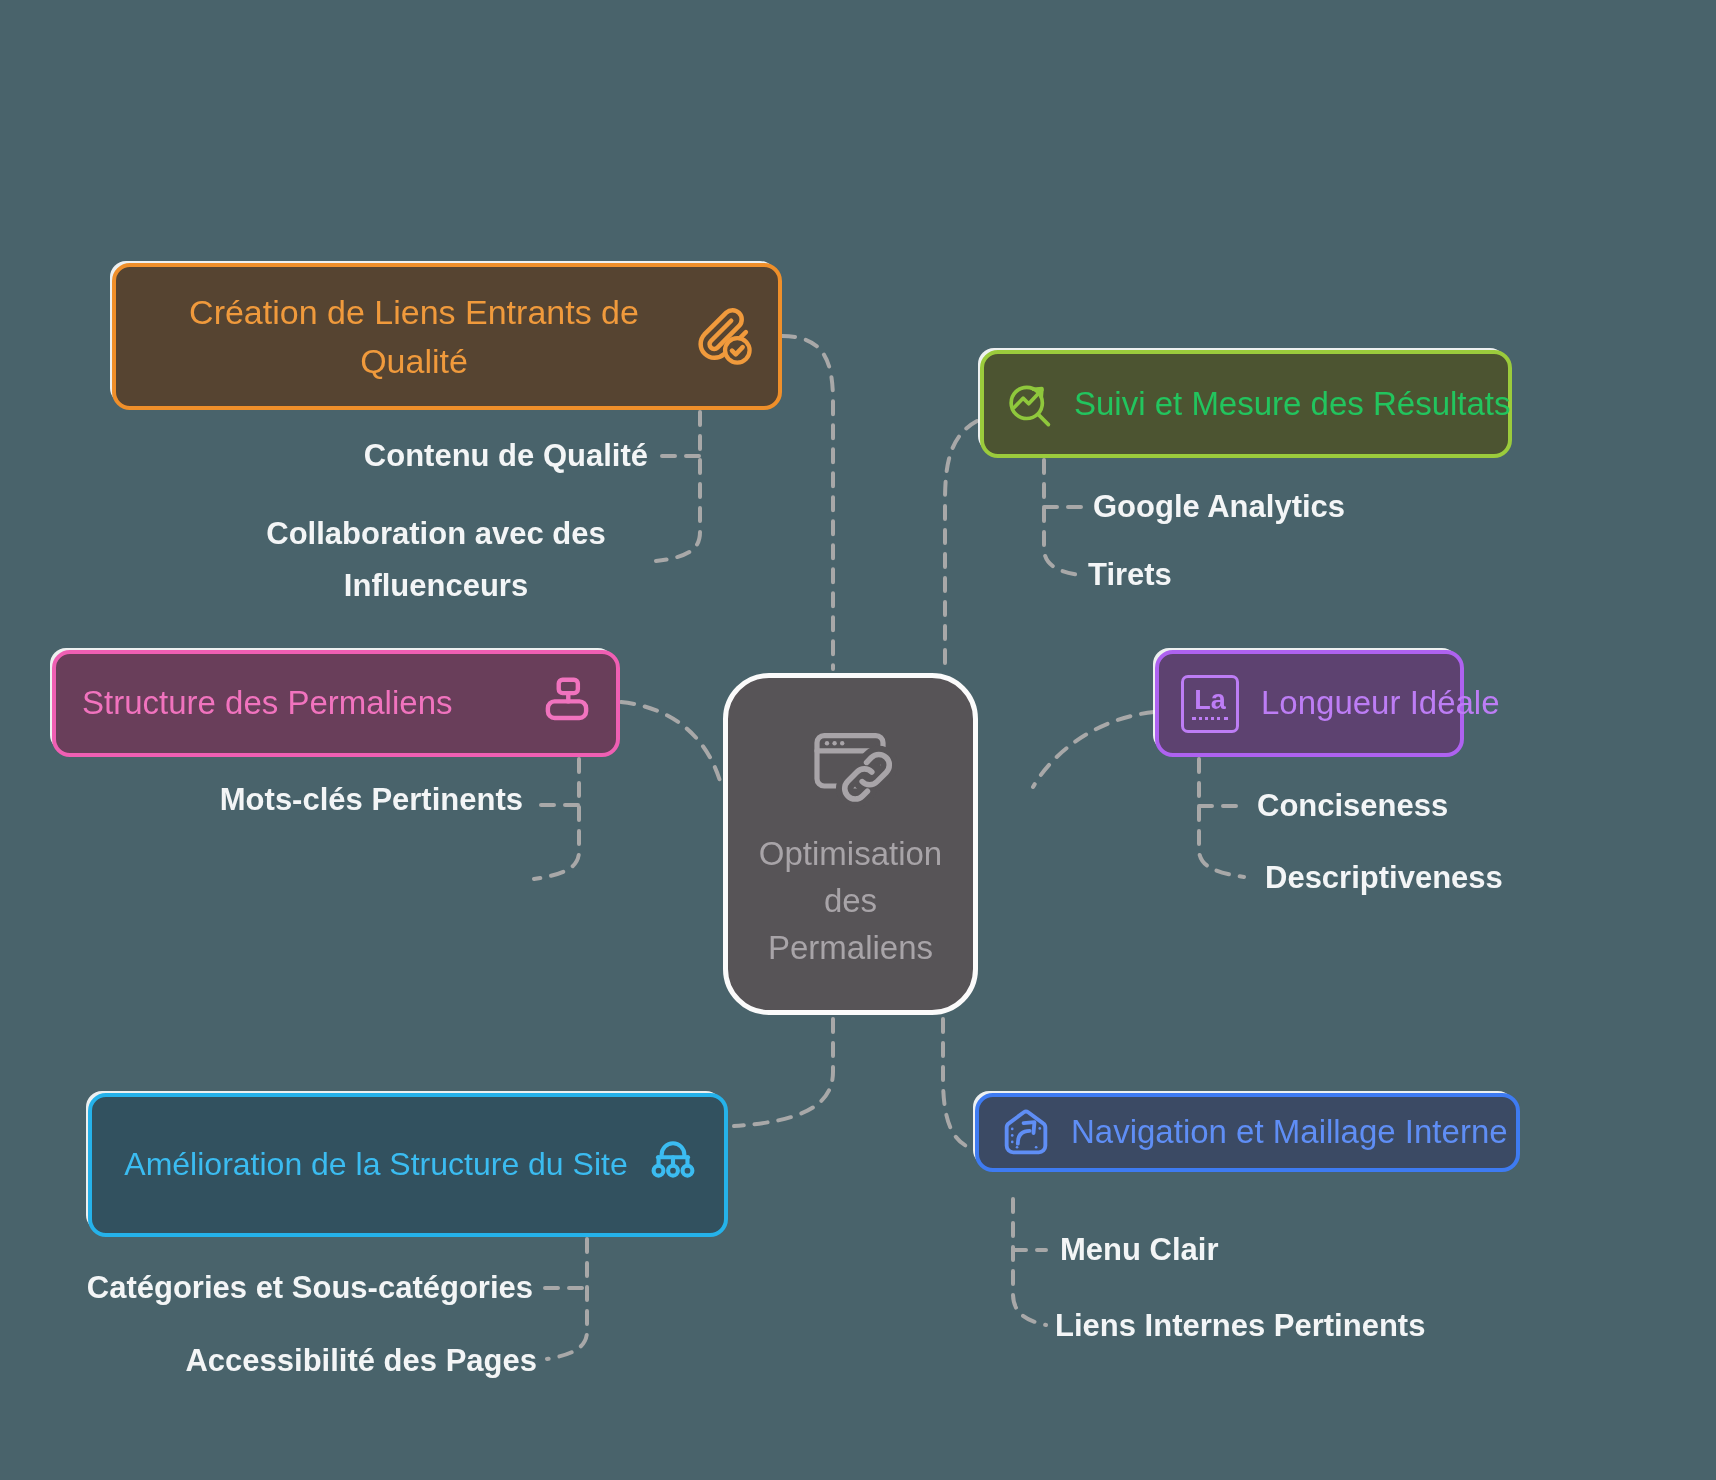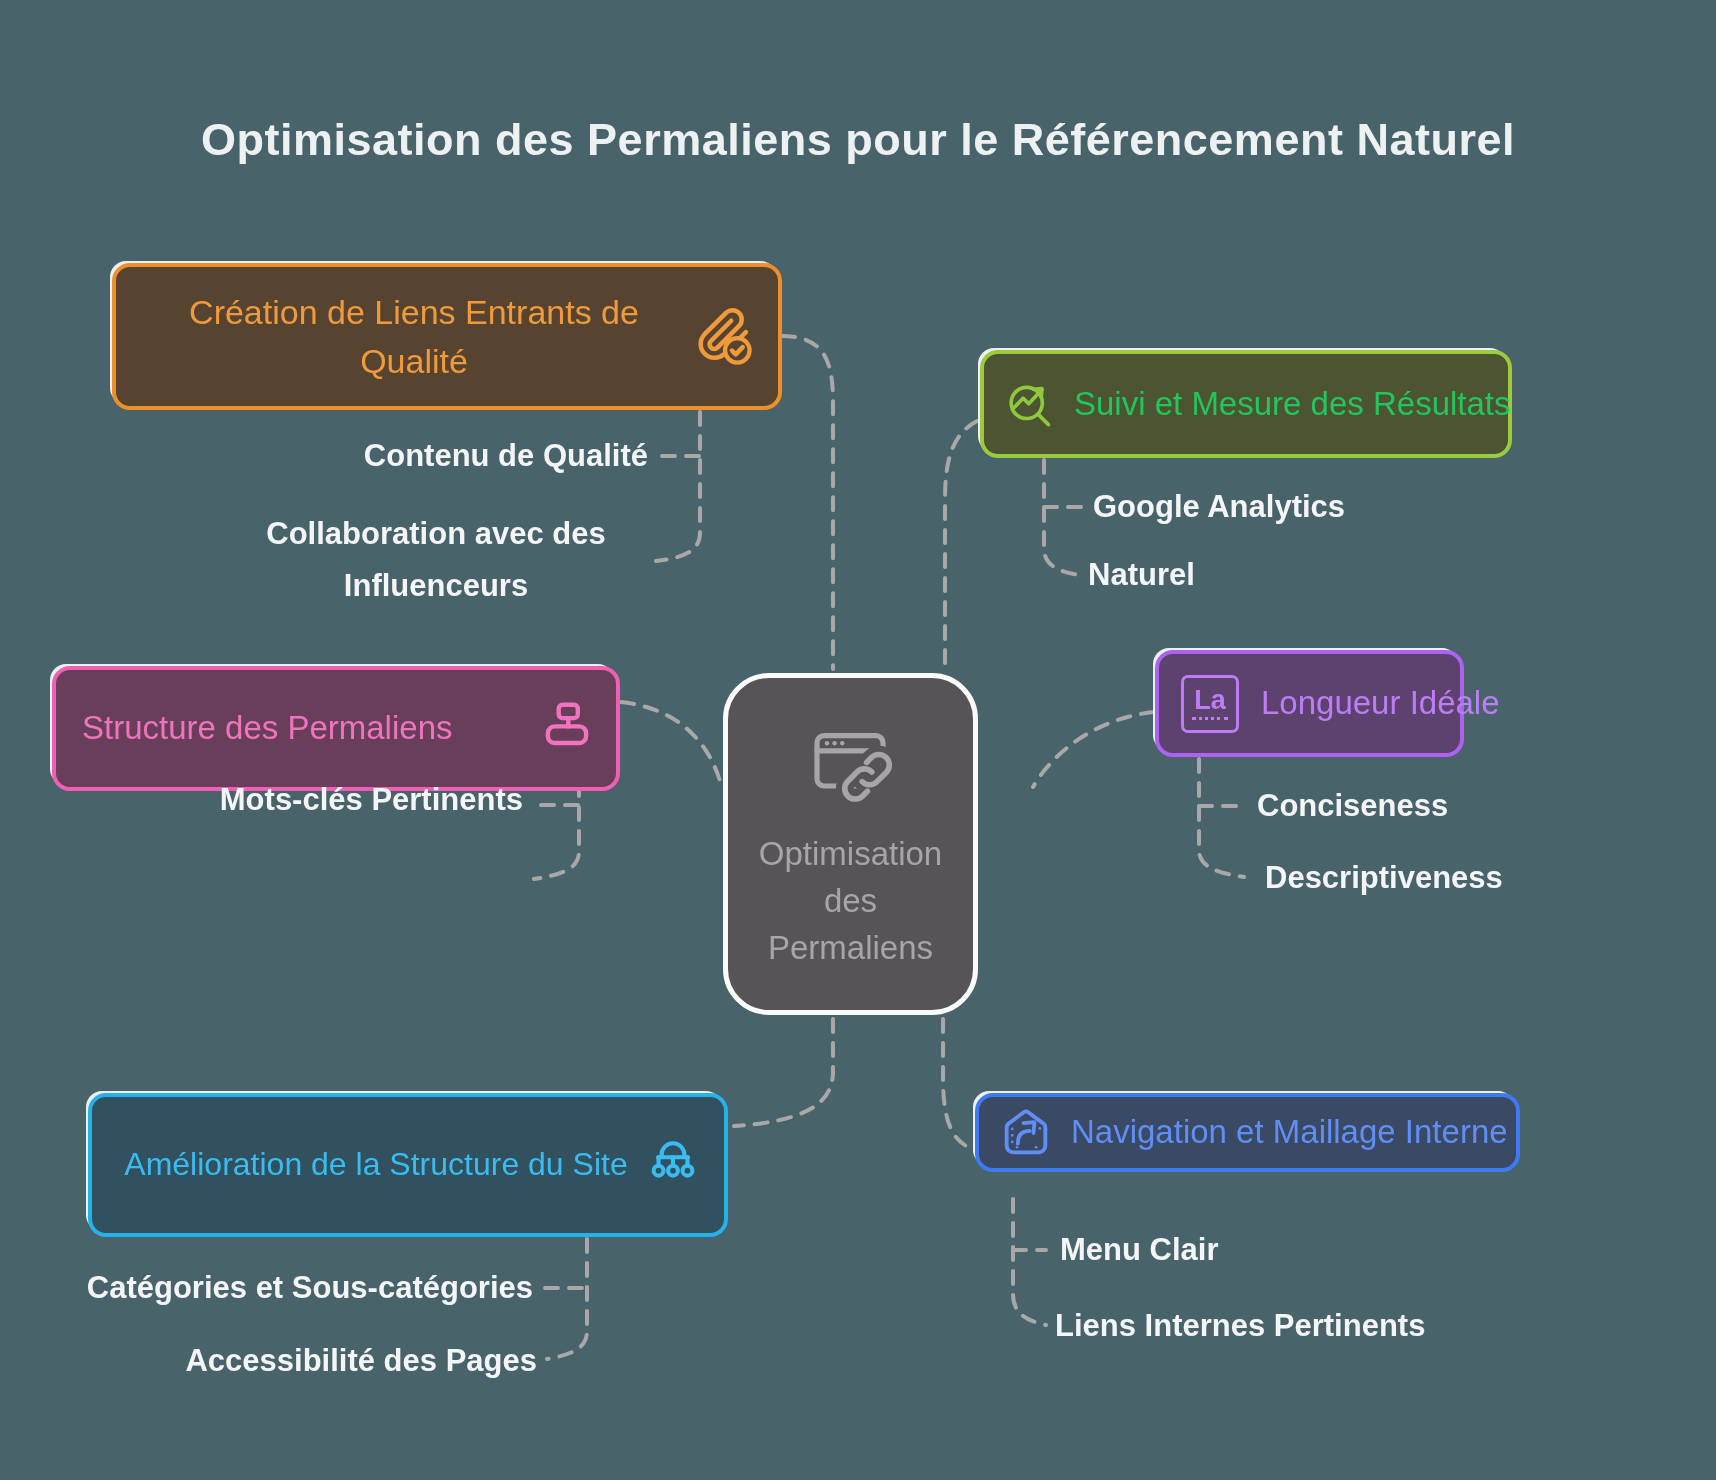--- a/index.html
+++ b/index.html
@@ -18,21 +18,21 @@
   .icon{flex:none;display:flex;align-items:center;justify-content:center;}
 
   #box-creation{left:112px;top:263px;width:670px;height:147px;border-color:#ef8f2a;background:#564431;}
   #box-creation .label{flex:1;text-align:center;padding:0 6px 0 26px;font-size:34px;color:#f09a3c;}
   #box-creation .icon{margin-right:22px;}
 
   #box-suivi{left:980px;top:350px;width:532px;height:108px;border-color:#9bcb3c;background:#4c5431;}
   #box-suivi .icon{margin-left:20px;margin-right:18px;}
   #box-suivi .label{font-size:33px;color:#22c55e;}
 
-  #box-structure{left:52px;top:650px;width:568px;height:125px;border-color:#ef5fb3;background:#693e5a;margin-top:16px;}
+  #box-structure{left:52px;top:650px;width:568px;height:107px;border-color:#ef5fb3;background:#693e5a;}
   #box-structure .label{flex:1;padding-left:26px;font-size:33px;color:#f173be;}
   #box-structure .icon{margin-right:18px;}
 
   #box-longueur{left:1155px;top:650px;width:309px;height:107px;border-color:#ae62f0;background:#5d4270;}
   #box-longueur .icon{margin-left:22px;margin-right:22px;}
   #box-longueur .label{font-size:33px;color:#bd7df5;}
 
   #box-amelioration{left:88px;top:1093px;width:640px;height:144px;border-color:#25b2ea;background:#32515f;}
   #box-amelioration .label{flex:1;text-align:center;padding:0 4px 0 22px;font-size:32px;color:#3bbcf1;}
   #box-amelioration .icon{margin-right:20px;}
@@ -71,21 +71,20 @@
     <path class="conn" d="M943 1019 L943 1078 C943 1118 951 1141 971 1148"></path>
 
     <path class="conn" d="M700 412 L700 532 C700 549 689 557 656 561 M662 456 L700 456"></path>
     <path class="conn" d="M1044 460 L1044 548 C1044 563 1054 571 1079 575 M1044 507 L1081 507"></path>
     <path class="conn" d="M579 759 L579 851 C579 866 568 874 534 879 M541 805 L579 805"></path>
     <path class="conn" d="M1199 759 L1199 849 C1199 864 1210 872 1244 877 M1199 806 L1238 806"></path>
     <path class="conn" d="M587 1239 L587 1331 C587 1346 576 1354 547 1359 M545 1288 L587 1288"></path>
     <path class="conn" d="M1013 1199 L1013 1294 C1013 1310 1022 1320 1046 1325 M1013 1250 L1046 1250"></path>
   </svg>
 
-  <div class="page-title">Optimisation des Permaliens pour le Référencement Naturel</div>
 
   <div class="box" id="box-creation">
     <div class="label">Création de Liens Entrants de Qualité</div>
     <div class="icon">
       <svg viewBox="0 0 24 24" width="64" height="64" fill="none" stroke="#f09a3c" stroke-width="1.7" stroke-linecap="round" stroke-linejoin="round">
         <path d="M20.2 10.2l-8.2 8.2a5.2 5.2 0 0 1-7.35-7.35l8.2-8.2a3.47 3.47 0 0 1 4.9 4.9l-8.2 8.2a1.73 1.73 0 0 1-2.45-2.45l7.6-7.6"></path>
         <circle cx="17" cy="17" r="4.6" fill="#564431" stroke-width="1.6"></circle>
         <path d="M15 17.1l1.4 1.4 2.6-2.7"></path>
       </svg>
     </div>
@@ -98,21 +97,21 @@
       <svg viewBox="0 0 24 24" width="52" height="52" fill="none" stroke="#8fc83c" stroke-width="1.7" stroke-linecap="round" stroke-linejoin="round">
         <circle cx="10.5" cy="11.5" r="7.2"></circle>
         <line x1="15.8" y1="16.8" x2="20.5" y2="21.5"></line>
         <path d="M4.8 13.5l4-4.2 2.6 2.6 6-6.4"></path>
         <path d="M13.6 5.2l3.9-.3-.3 3.9"></path>
       </svg>
     </div>
     <div class="label nowrap">Suivi et Mesure des Résultats</div>
   </div>
   <div class="sub" style="left:1093px;top:489px">Google Analytics</div>
-  <div class="sub" style="left:1088px;top:557px">Naturel</div>
+  <div class="sub" style="left:1088px;top:557px">Tirets</div>
 
   <div class="box" id="box-structure">
     <div class="label nowrap">Structure des Permaliens</div>
     <div class="icon">
       <svg viewBox="0 0 24 24" width="62" height="62" fill="none" stroke="#f173be" stroke-width="1.7" stroke-linecap="round" stroke-linejoin="round">
         <rect x="8.8" y="2.6" width="7.4" height="5.2" rx="1.5"></rect>
         <line x1="12.5" y1="7.8" x2="12.5" y2="11"></line>
         <rect x="4.6" y="11" width="14.8" height="6.4" rx="2.6"></rect>
       </svg>
     </div>

